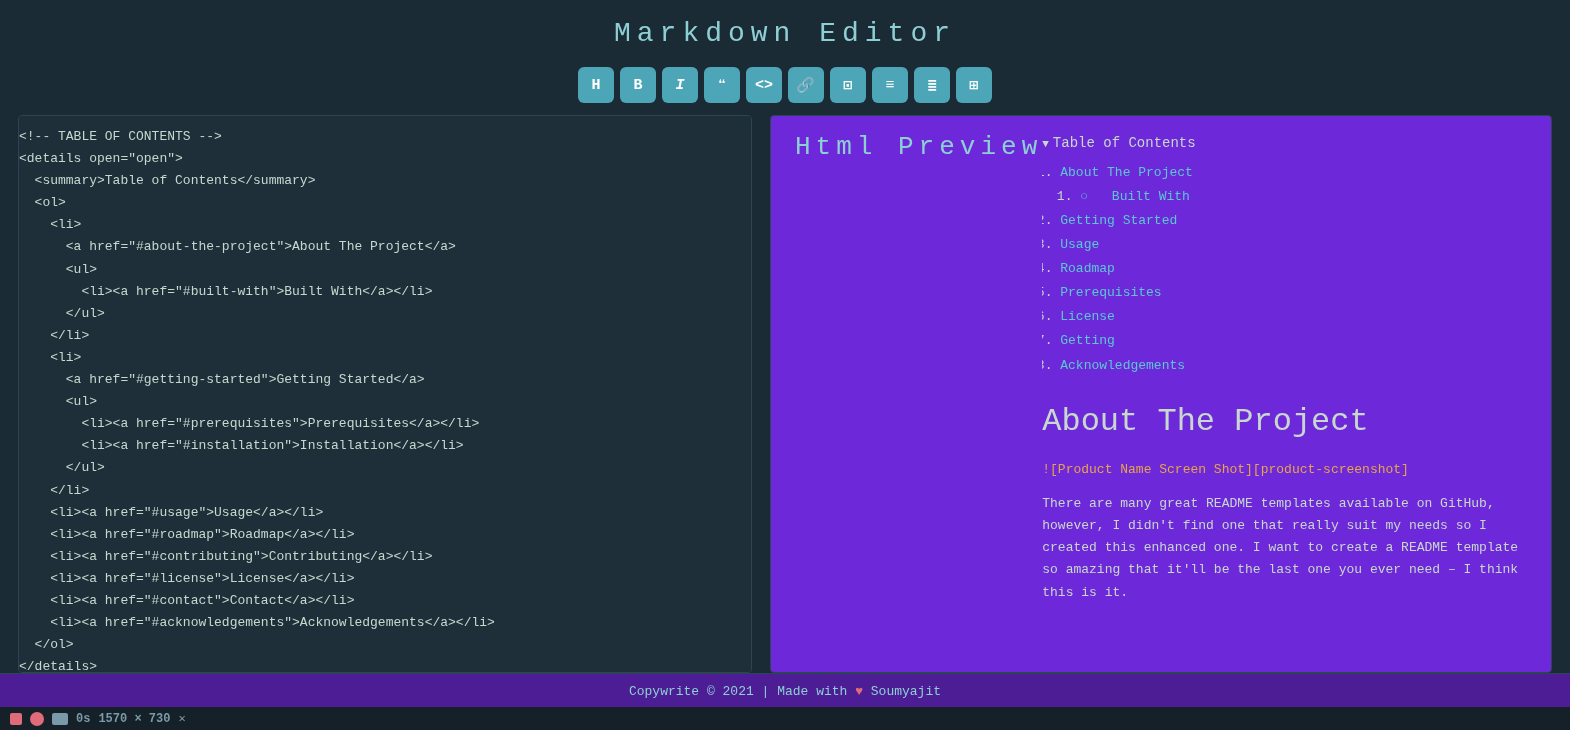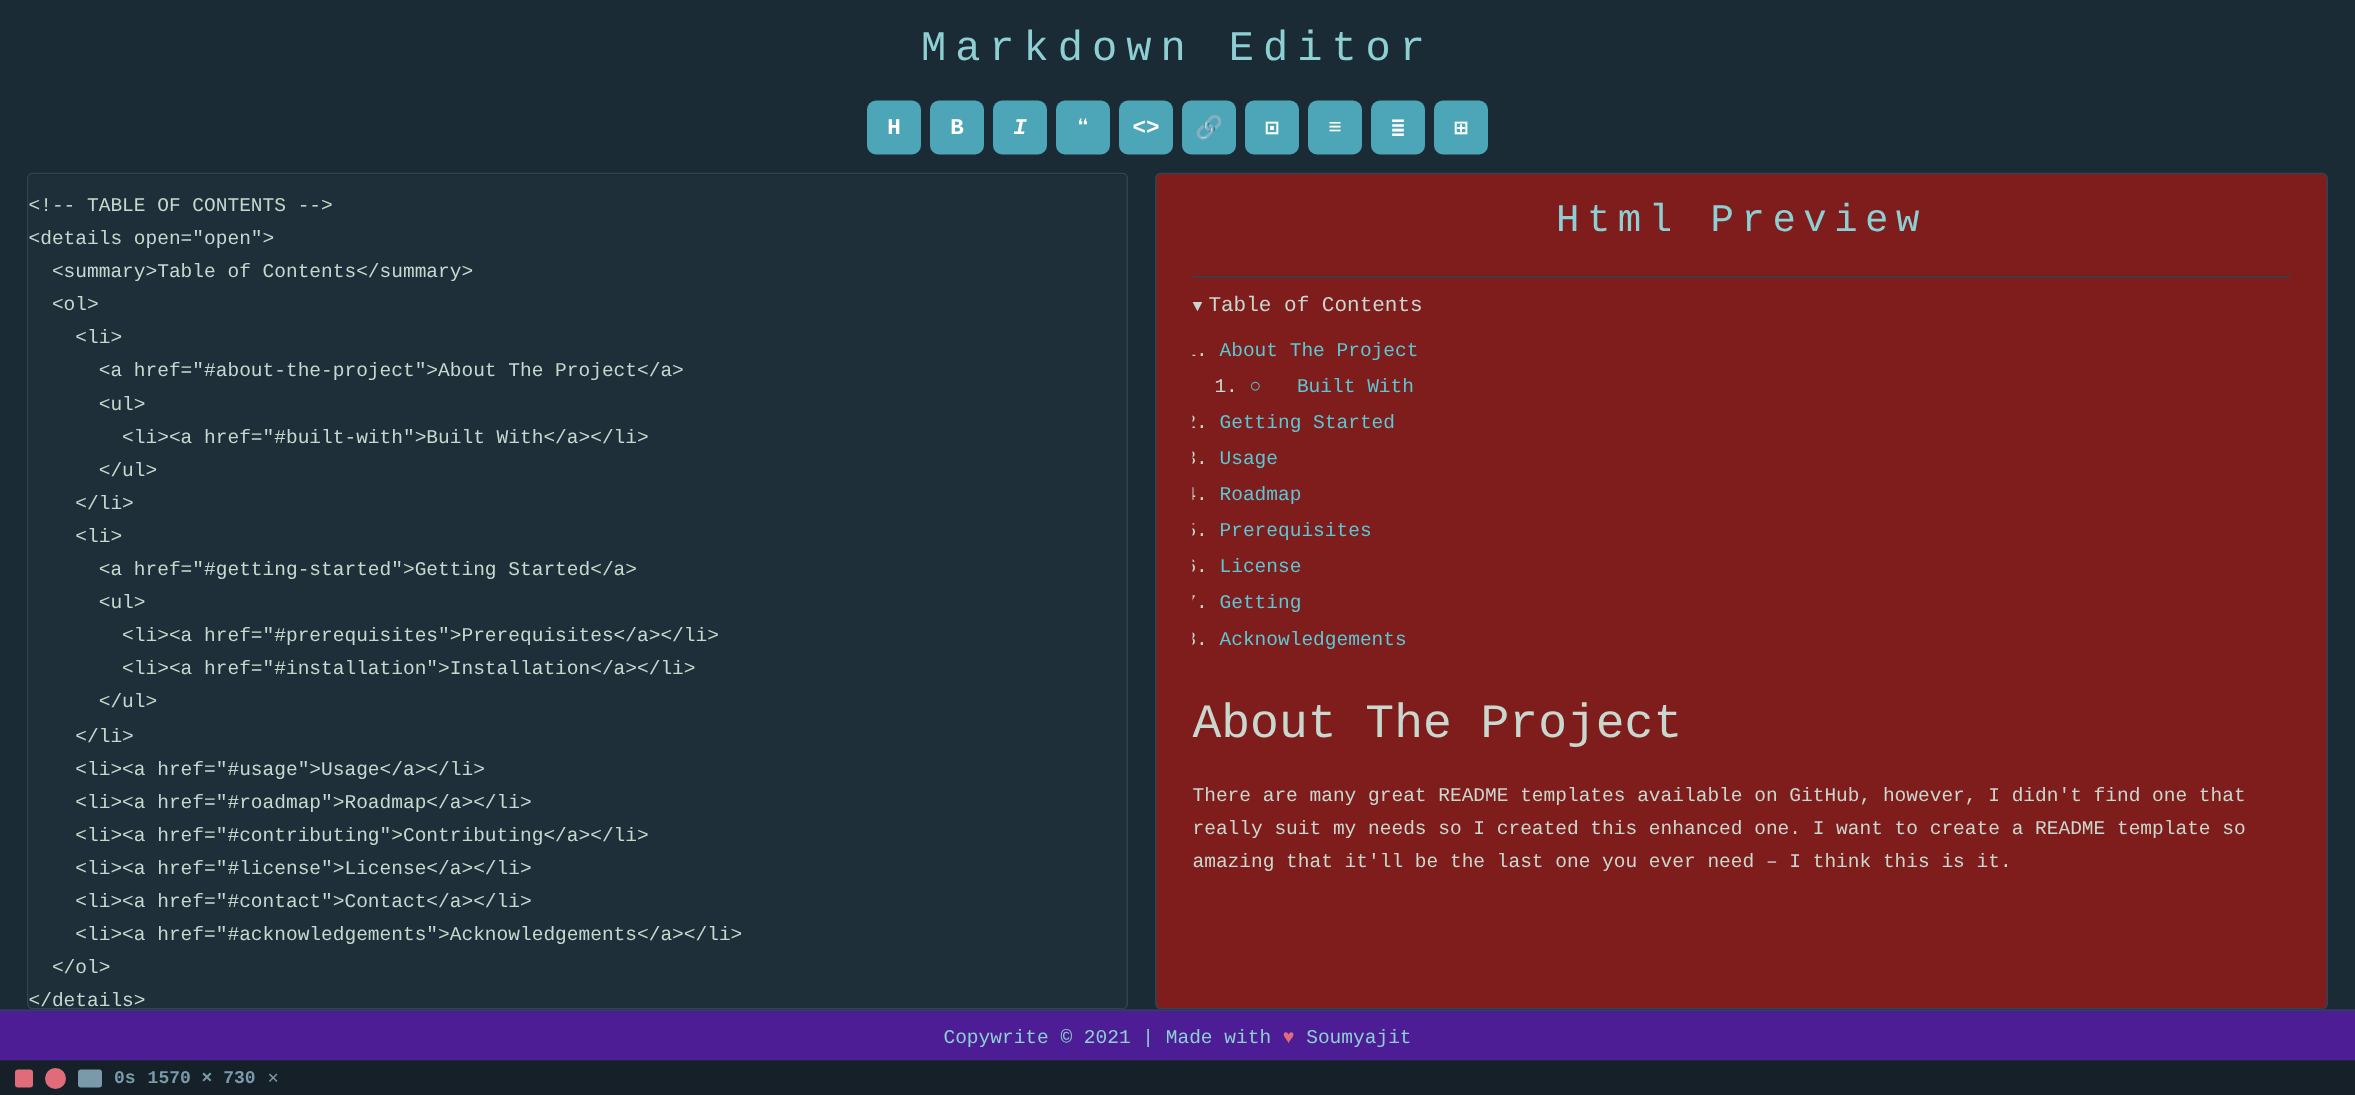--- a/index.html
+++ b/index.html
@@ -83,27 +83,27 @@
       font-size: 13px;
       color: #c8d8ce;
       line-height: 1.7;
       white-space: pre;
       outline: none;
     }
 
     
     .preview-pane {
       flex: 1;
-      background-color: #7f1d1d;
+      background-color: #6d28d9;
       border: 1px solid #2d4455;
       border-radius: 4px;
       overflow: auto;
       padding: 16px 24px;
       display: flex;
-      flex-direction: column;
+      flex-direction: row;
     }
     .preview-title {
       font-size: 26px;
       color: #8ecfd4;
       letter-spacing: 5px;
       font-weight: 300;
       text-align: center;
       padding-bottom: 14px;
       flex-shrink: 0;
     }
@@ -318,20 +318,21 @@
           <li><a href="#usage">Usage</a></li>
           <li><a href="#roadmap">Roadmap</a></li>
           <li><a href="#contributing">Prerequisites</a></li>
           <li><a href="#license">License</a></li>
           <li><a href="#contact">Getting</a></li>
           <li><a href="#acknowledgements">Acknowledgements</a></li>
         </ol>
       </details>
 
       <h1 class="about-heading" id="about-the-project">About The Project</h1>
+      <span class="about-screenshot-link">![Product Name Screen Shot][product-screenshot]</span>
       <p class="about-text">There are many great README templates available on GitHub, however, I didn't find one that really suit my needs so I created this enhanced one. I want to create a README template so amazing that it'll be the last one you ever need – I think this is it.</p>
 
     </div>
   </div>
 
 </div>
 
 <div class="app-footer">
   <span>Copywrite © 2021 | Made with</span>
   <span class="footer-heart"> ♥ </span>

